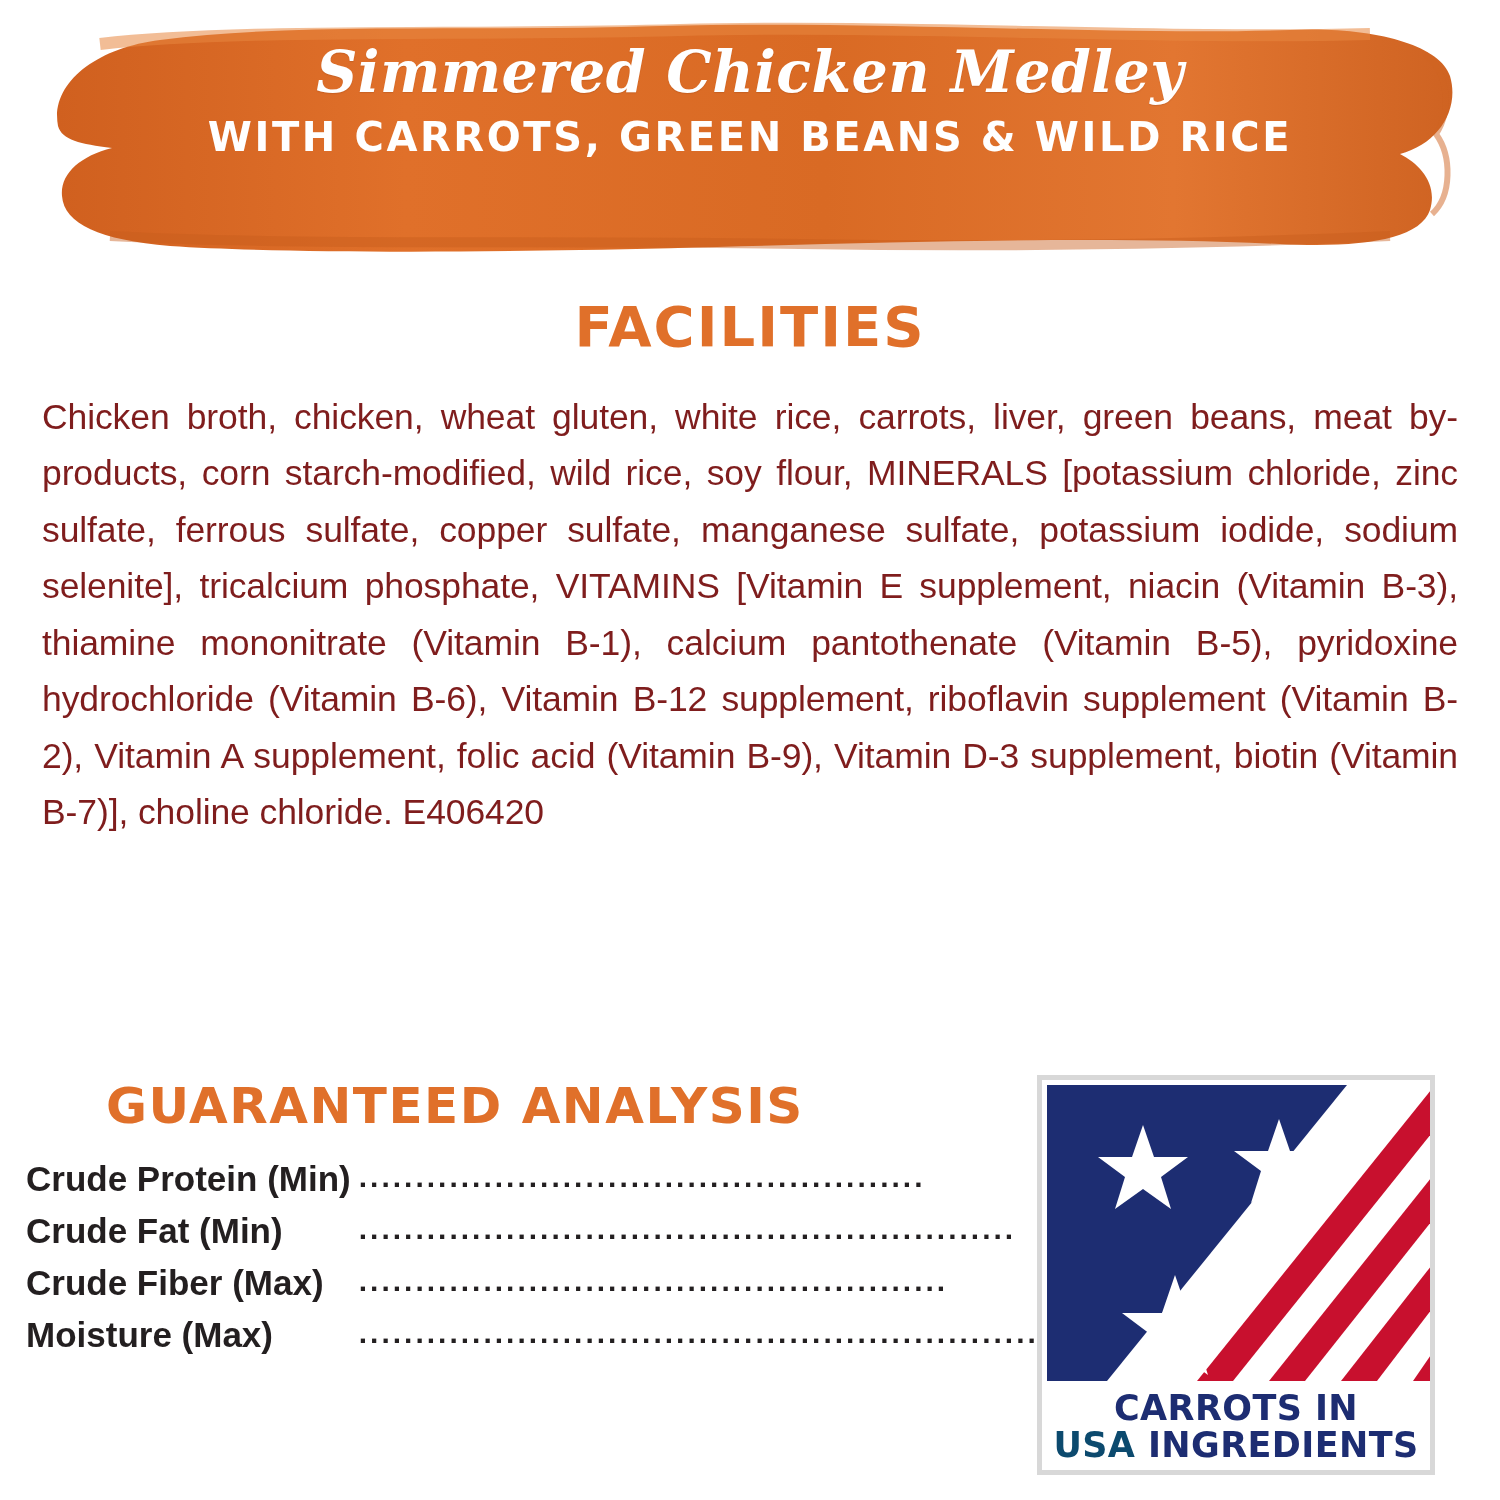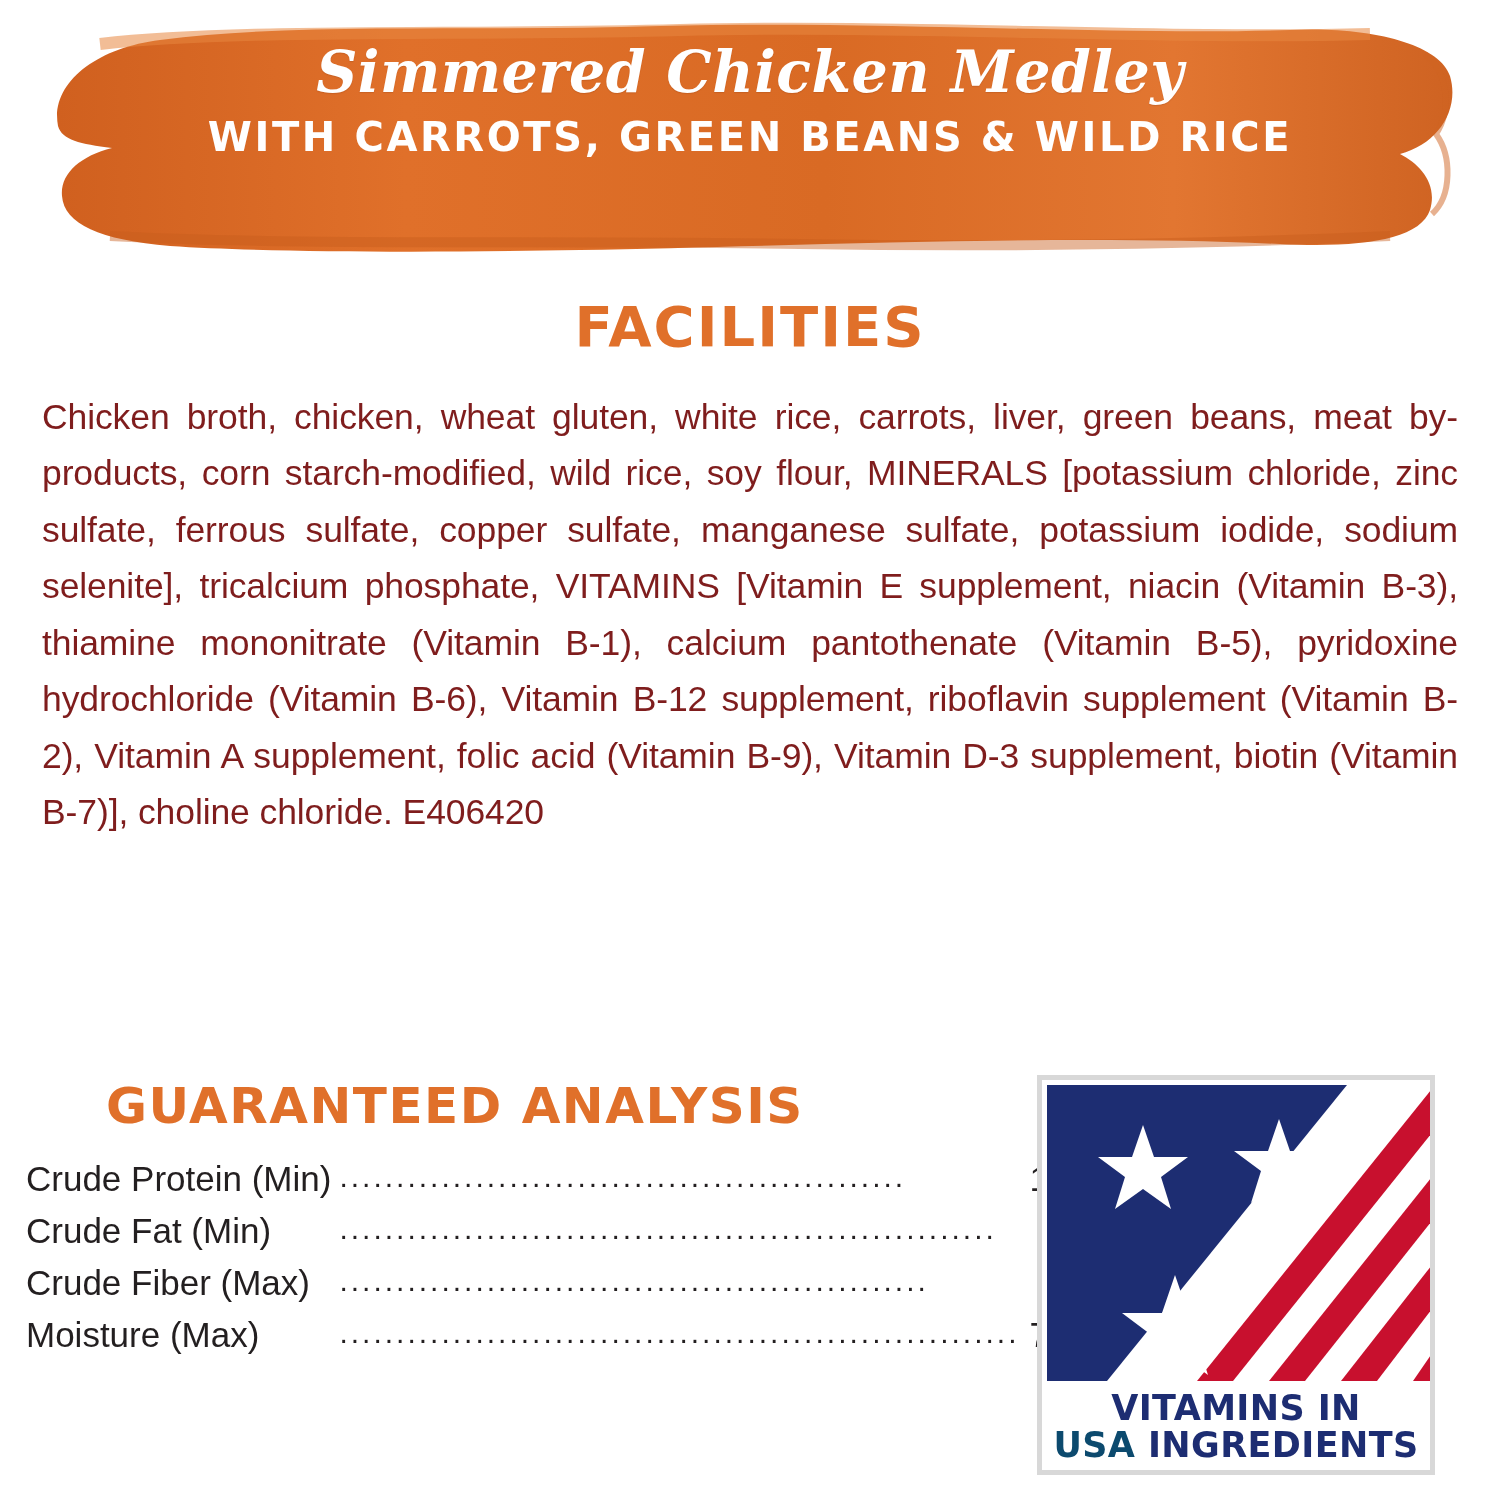--- a/index.html
+++ b/index.html
@@ -107,20 +107,21 @@
   .ga-heading {
     font-size: 50px;
     letter-spacing: 1.5px;
     margin: 22px 0 18px 80px;
   }
   .ga-table {
     width: 100%;
     border-collapse: collapse;
     font-size: 35px;
     color: #231f20;
+    font-weight: bold;
   }
   .ga-row td {
     padding: 6px 0;
     vertical-align: baseline;
     white-space: nowrap;
   }
   .ga-label { width: 1%; padding-right: 8px !important; }
   .ga-dots {
     width: 100%;
     overflow: hidden;
@@ -246,18 +247,18 @@
         <path d="M300,0 L340,0 L100,296 L60,296 Z" fill="#1d2d72" opacity="0.0"></path>
 
         <g fill="#ffffff">
           <polygon points="96,40 107,72 141,72 114,92 124,124 96,104 68,124 78,92 51,72 85,72"></polygon>
           <polygon points="232,34 243,66 277,66 250,86 260,118 232,98 204,118 214,86 187,66 221,66"></polygon>
           <polygon points="128,190 141,228 181,228 149,252 161,290 128,266 95,290 107,252 75,228 115,228"></polygon>
         </g>
       </svg>
     </div>
     <div class="usa-caption">
-      <div>VITAMINS IN</div>
+      <div>CARROTS IN</div>
       <div><span class="red">USA</span><span> INGREDIENTS</span></div>
     </div>
   </div>
 
 </div>
 
 </body></html>

